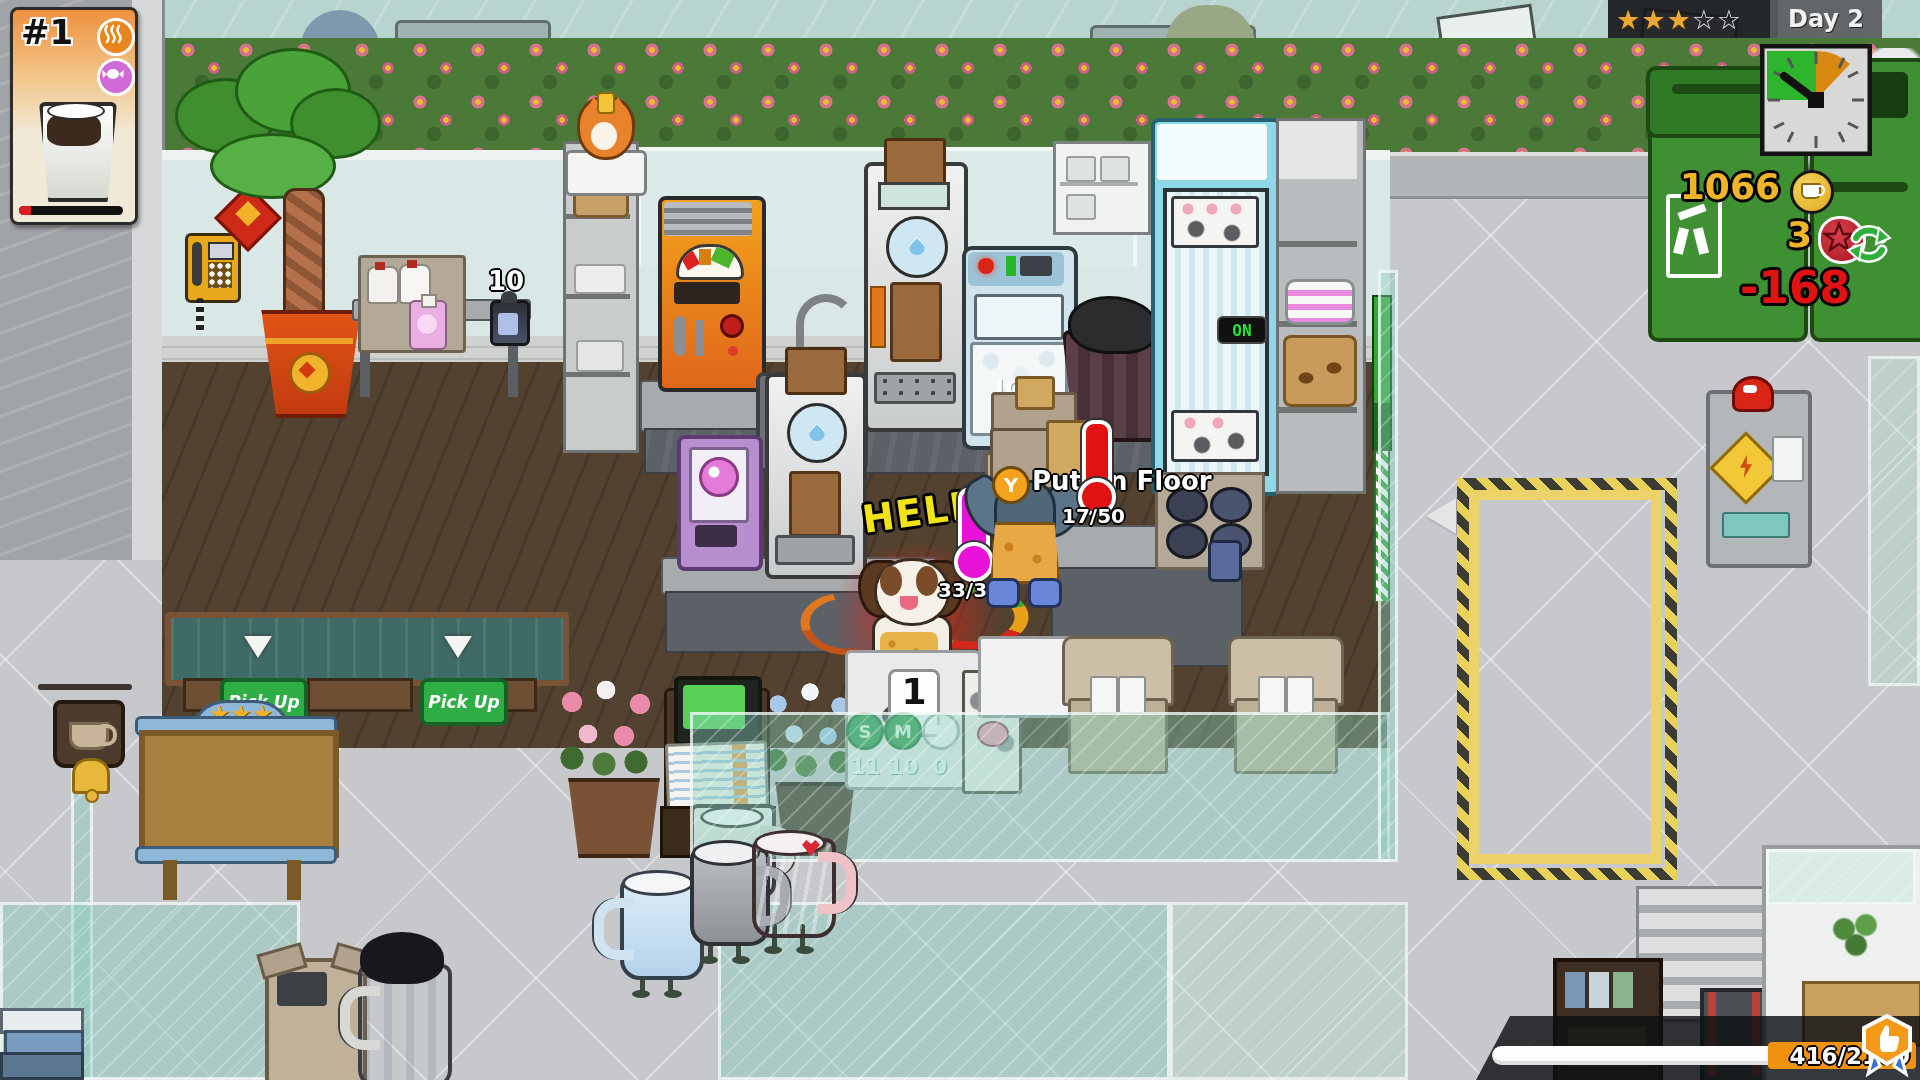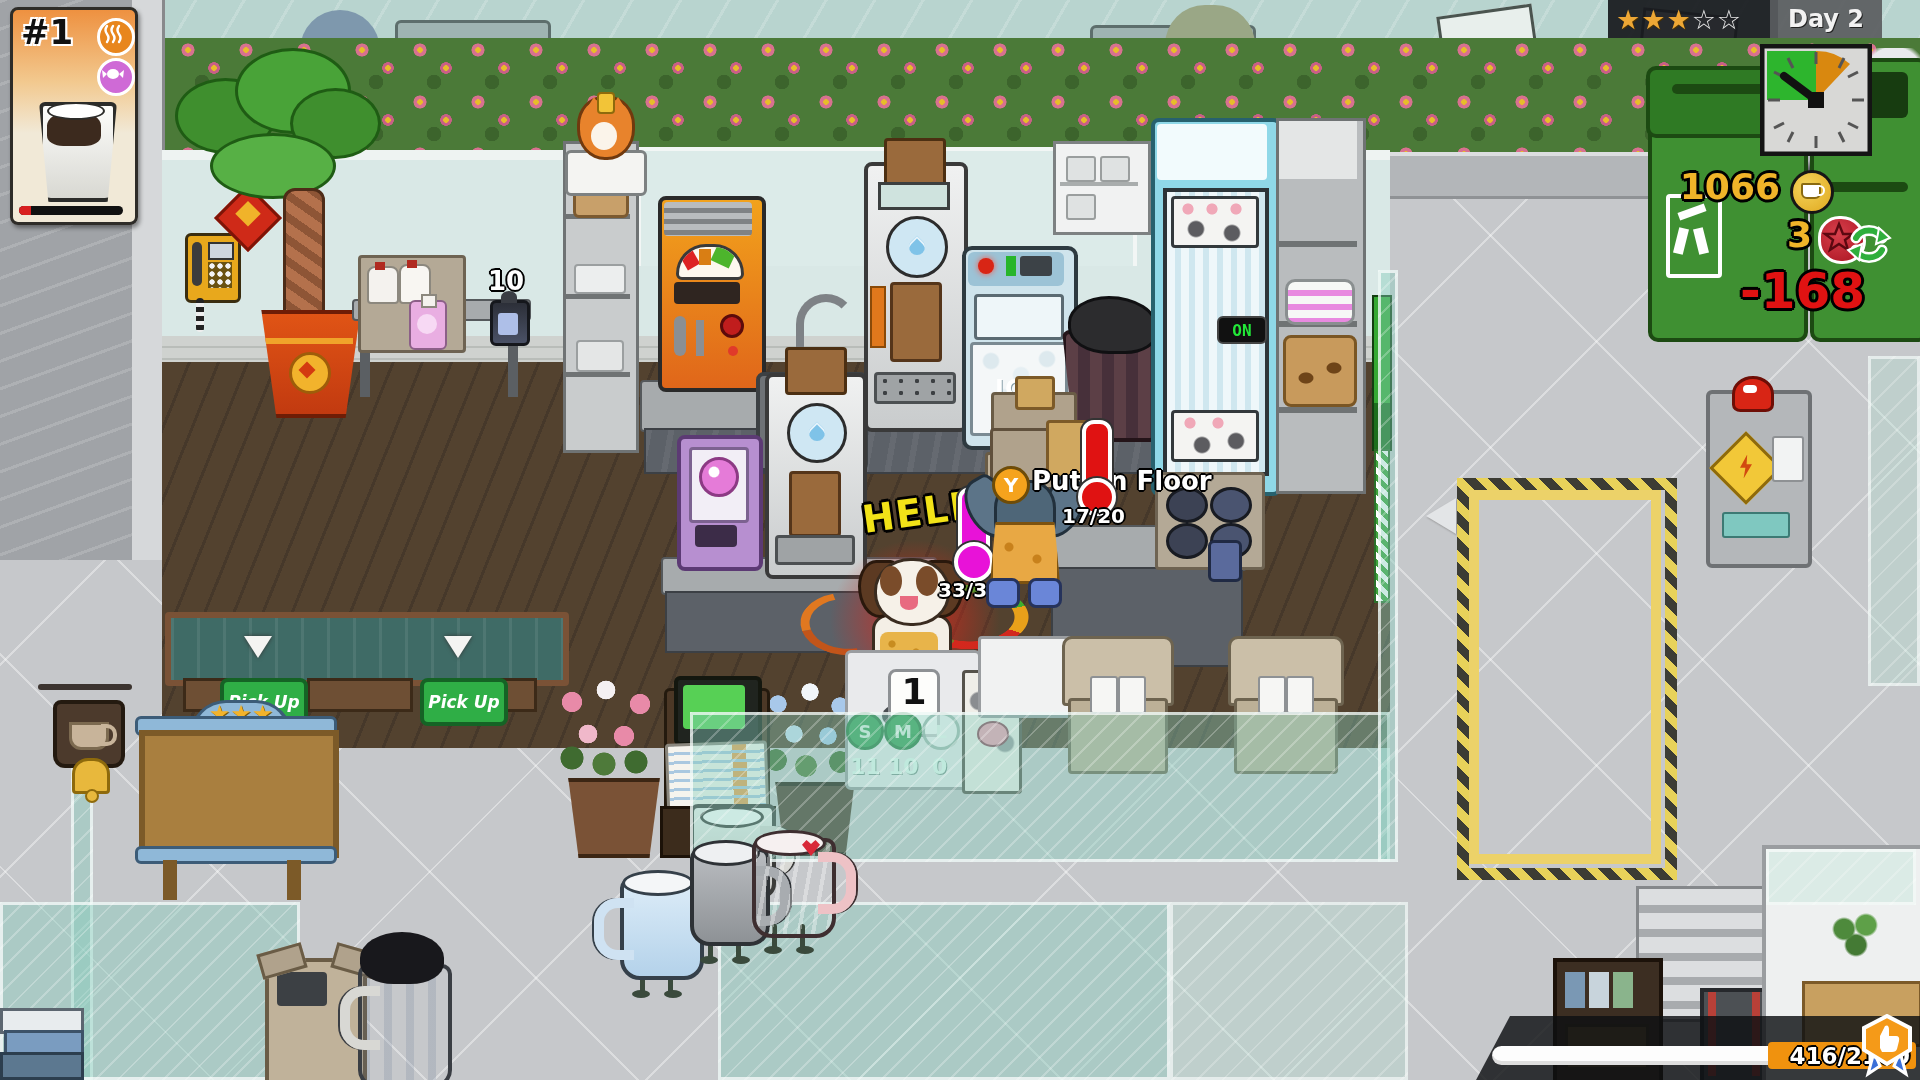--- a/index.html
+++ b/index.html
@@ -308,21 +308,21 @@
   <div class="a" style="left:56px;top:108px;width:28px;height:24px;background:#6a86d8;border:3px solid #26335c;border-radius:8px;"></div>
 </div>
 
 <div class="a" style="left:992px;top:466px;width:32px;height:32px;background:#f5a31d;border:3px solid #6e4c08;border-radius:50%;display:flex;align-items:center;justify-content:center;">
   <span class="b" style="color:#fff;font-size:20px;">Y</span>
 </div>
 <div class="a b txt ol1" style="left:1032px;top:466px;font-size:26px;">Put on Floor</div>
 
 <div class="a" style="left:1082px;top:420px;width:22px;height:70px;background:#e01212;border:4px solid #fff;border-radius:12px;box-shadow:0 0 0 2px #333;"></div>
 <div class="a" style="left:1078px;top:478px;width:30px;height:30px;background:#e01212;border:4px solid #fff;border-radius:50%;box-shadow:0 0 0 2px #333;"></div>
-<div class="a b txt ol1" style="left:1062px;top:504px;font-size:20px;">17/20</div>
+<div class="a b txt ol1" style="left:1062px;top:504px;font-size:20px;">17/50</div>
 
 <div class="a" style="left:548px;top:672px;width:122px;height:118px;background:radial-gradient(circle 14px at 24px 30px,#e88aa8 70%,transparent 74%),radial-gradient(circle 13px at 58px 18px,#f4f0f2 70%,transparent 74%),radial-gradient(circle 14px at 92px 32px,#e88aa8 70%,transparent 74%),radial-gradient(circle 13px at 40px 62px,#f0b8ca 70%,transparent 74%),radial-gradient(circle 14px at 76px 64px,#e88aa8 70%,transparent 74%),radial-gradient(circle 16px at 56px 92px,#4e7a3a 70%,transparent 74%),radial-gradient(circle 16px at 24px 86px,#3f6b30 70%,transparent 74%),radial-gradient(circle 16px at 88px 90px,#3f6b30 70%,transparent 74%);"></div>
 <div class="a" style="left:562px;top:778px;width:96px;height:72px;background:#7a5236;border:4px solid #3c2614;clip-path:polygon(6% 0,94% 0,84% 100%,16% 100%);"></div>
 <div class="a" style="left:756px;top:678px;width:108px;height:112px;background:radial-gradient(circle 12px at 22px 26px,#a8c8ea 70%,transparent 74%),radial-gradient(circle 12px at 54px 14px,#f2f6fa 70%,transparent 74%),radial-gradient(circle 12px at 84px 28px,#a8c8ea 70%,transparent 74%),radial-gradient(circle 12px at 38px 56px,#c8ddf2 70%,transparent 74%),radial-gradient(circle 12px at 72px 58px,#a8c8ea 70%,transparent 74%),radial-gradient(circle 15px at 50px 88px,#4e7a3a 70%,transparent 74%),radial-gradient(circle 15px at 20px 82px,#3f6b30 70%,transparent 74%),radial-gradient(circle 15px at 84px 84px,#3f6b30 70%,transparent 74%);"></div>
 <div class="a" style="left:770px;top:782px;width:82px;height:66px;background:#4c3a2c;border:4px solid #241a10;clip-path:polygon(6% 0,94% 0,84% 100%,16% 100%);"></div>
 
 <div class="a" style="left:660px;top:676px;width:110px;height:180px;">
   <div class="a" style="left:4px;top:12px;width:100px;height:120px;background:#4c3826;border:3px solid #241a0e;border-radius:6px;"></div>
   <div class="a" style="left:14px;top:0px;width:80px;height:62px;background:#20241f;border:4px solid #14170f;border-radius:6px;">
     <div class="a" style="left:5px;top:5px;width:62px;height:44px;background:#57d055;border-radius:4px;"></div>
@@ -580,21 +580,21 @@
       <path d="M10 14 A14 12 0 0 1 36 14" fill="none" stroke="#fff" stroke-width="11" stroke-linecap="round"></path>
       <path d="M36 26 A14 12 0 0 1 10 26" fill="none" stroke="#fff" stroke-width="11" stroke-linecap="round"></path>
       <path d="M10 14 A14 12 0 0 1 36 14" fill="none" stroke="#2faf3c" stroke-width="6" stroke-linecap="round"></path>
       <path d="M36 26 A14 12 0 0 1 10 26" fill="none" stroke="#2faf3c" stroke-width="6" stroke-linecap="round"></path>
       <path d="M33 4 L44 14 L30 20 Z" fill="#2faf3c" stroke="#fff" stroke-width="2"></path>
       <path d="M13 36 L2 26 L16 20 Z" fill="#2faf3c" stroke="#fff" stroke-width="2"></path>
     </svg>
   </div>
 </div>
 
-<div class="a b ol" style="left:1740px;top:262px;width:110px;text-align:left;font-size:50px;color:#e01212;">-168</div>
+<div class="a b ol" style="left:1740px;top:262px;width:110px;text-align:left;font-size:44px;color:#e01212;">-168</div>
 
 <div class="a" style="left:1476px;top:1016px;width:444px;height:64px;background:rgba(14,16,18,.82);clip-path:polygon(34px 0,100% 0,100% 100%,0 100%);"></div>
 <div class="a" style="left:1492px;top:1046px;width:370px;height:19px;background:#fdfdfd;border-radius:10px;box-shadow:inset 0 -4px 0 rgba(0,0,0,.12);"></div>
 <div class="a" style="left:1768px;top:1042px;width:142px;height:27px;background:#f0920e;border-radius:4px;display:flex;align-items:center;justify-content:flex-end;padding-right:6px;">
   <span class="b ol1" style="color:#fff;font-size:23px;">416/2160</span>
 </div>
 <div class="a" style="left:1854px;top:1014px;width:66px;height:66px;">
   <svg width="66" height="66" viewBox="0 0 66 66">
     <path d="M20 38 L14 60 L26 52 Z" fill="#3a6fd8" stroke="#fff" stroke-width="3"></path>
     <path d="M46 38 L52 60 L40 52 Z" fill="#3a6fd8" stroke="#fff" stroke-width="3"></path>

